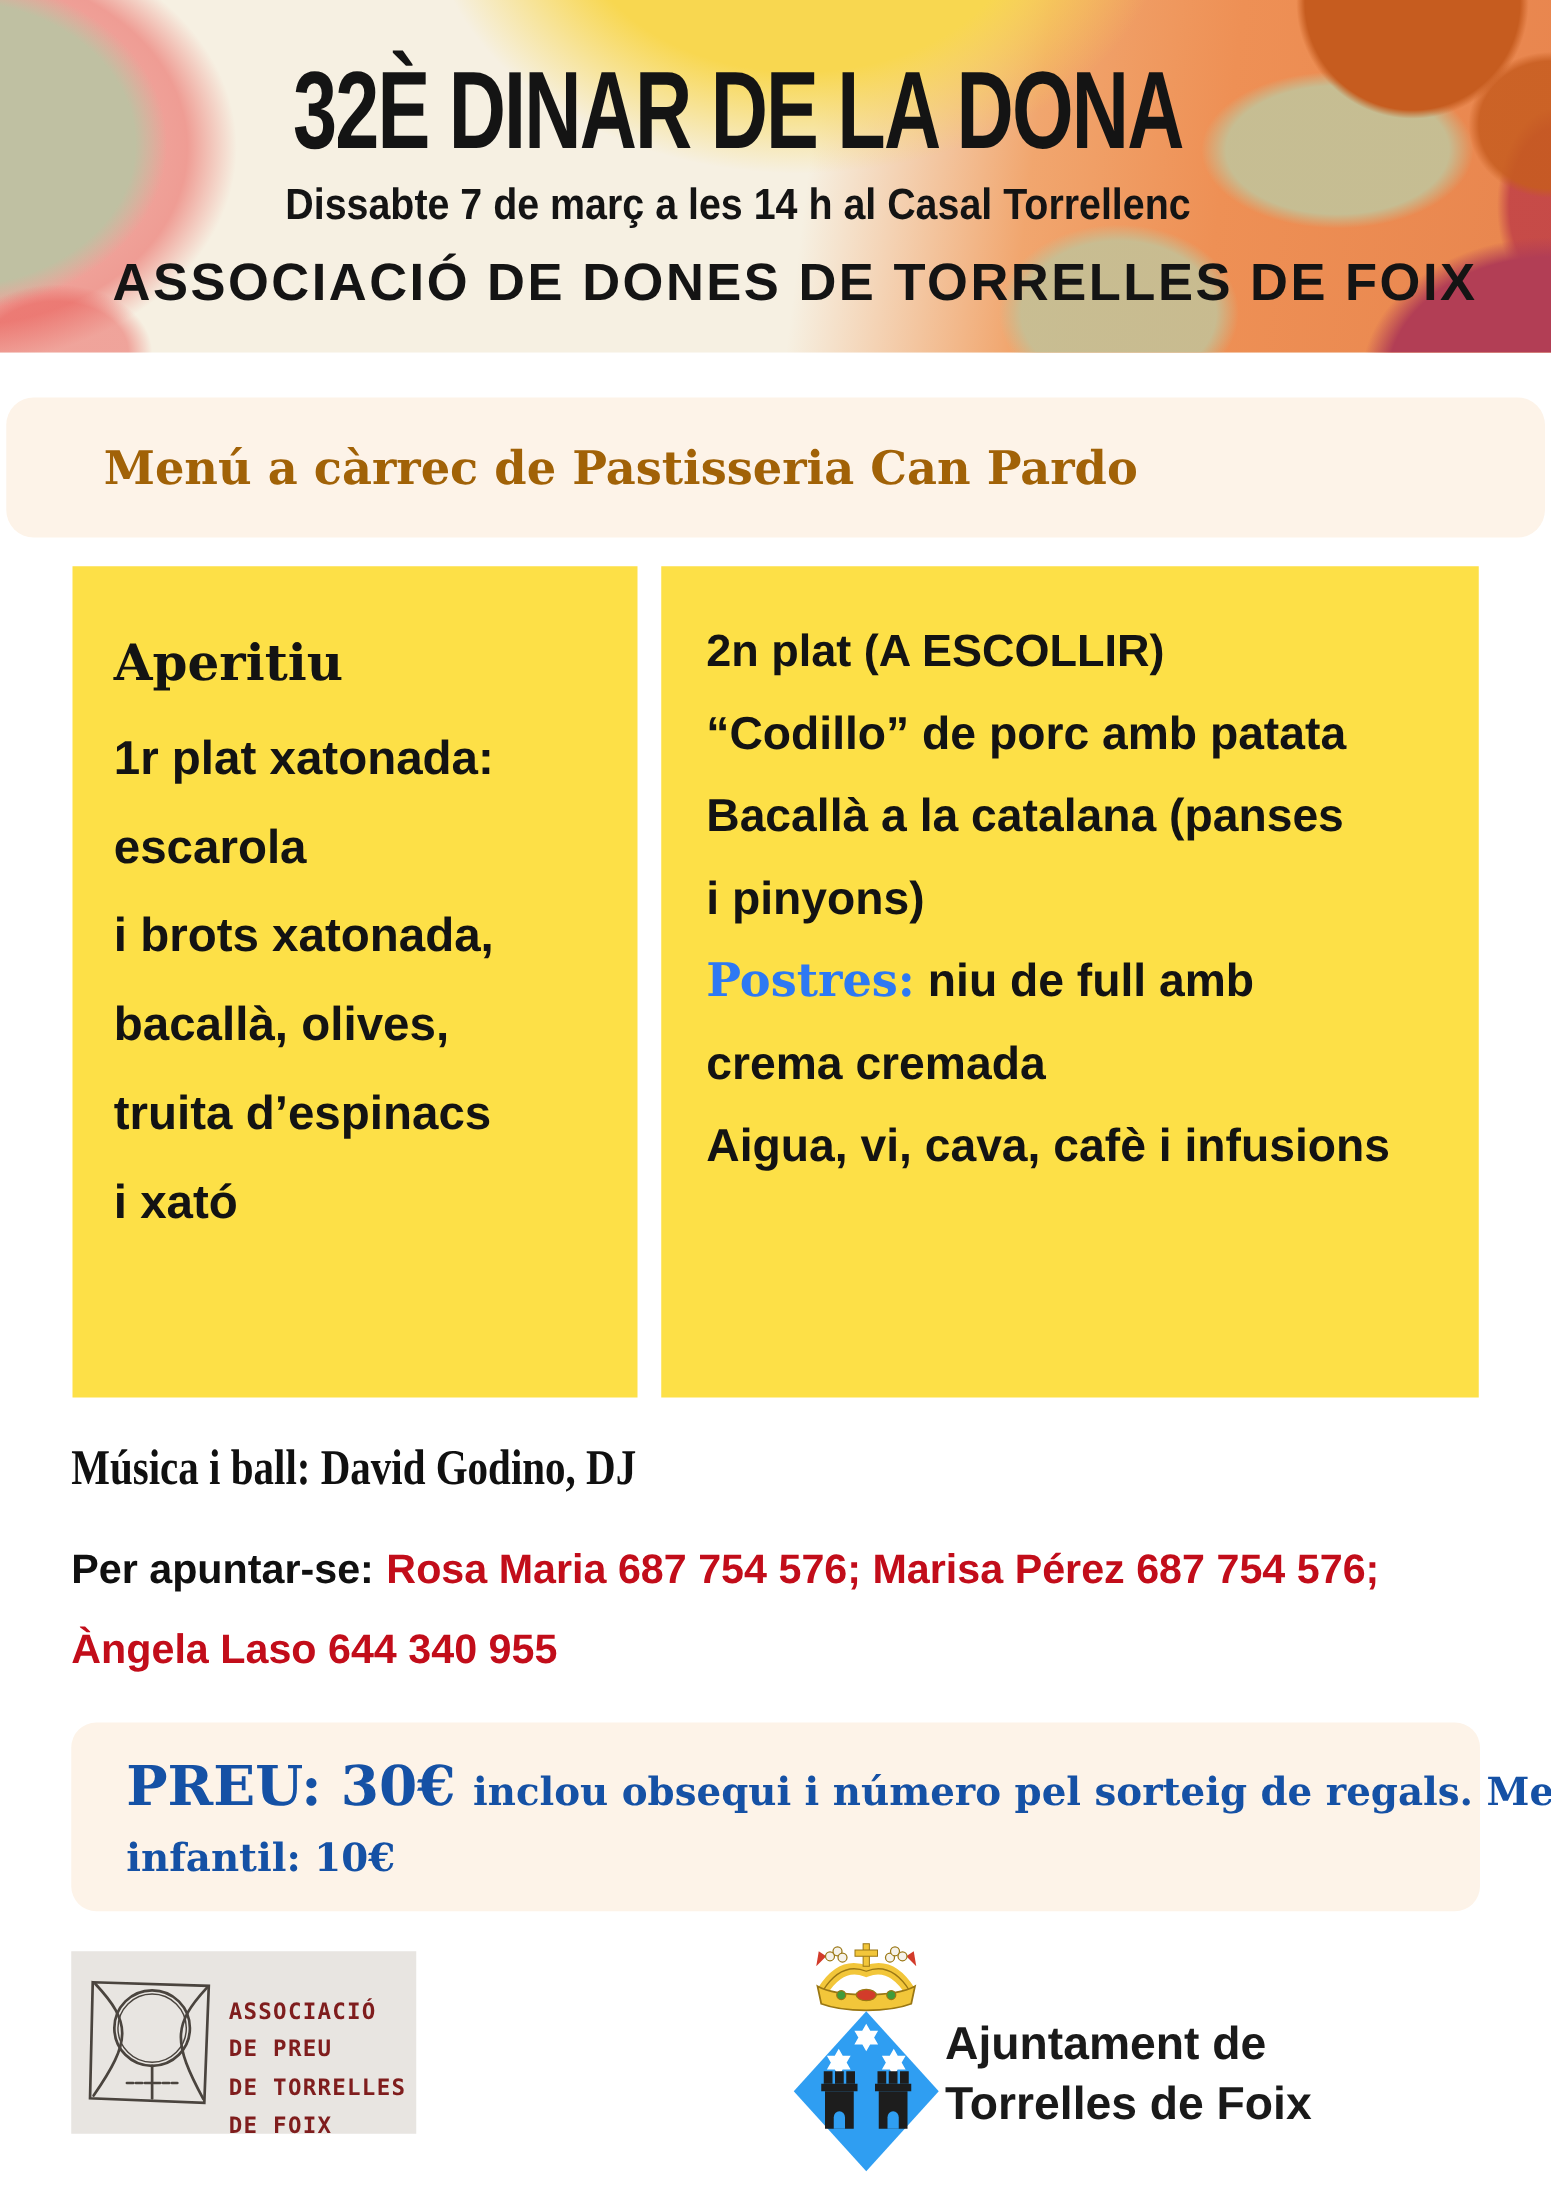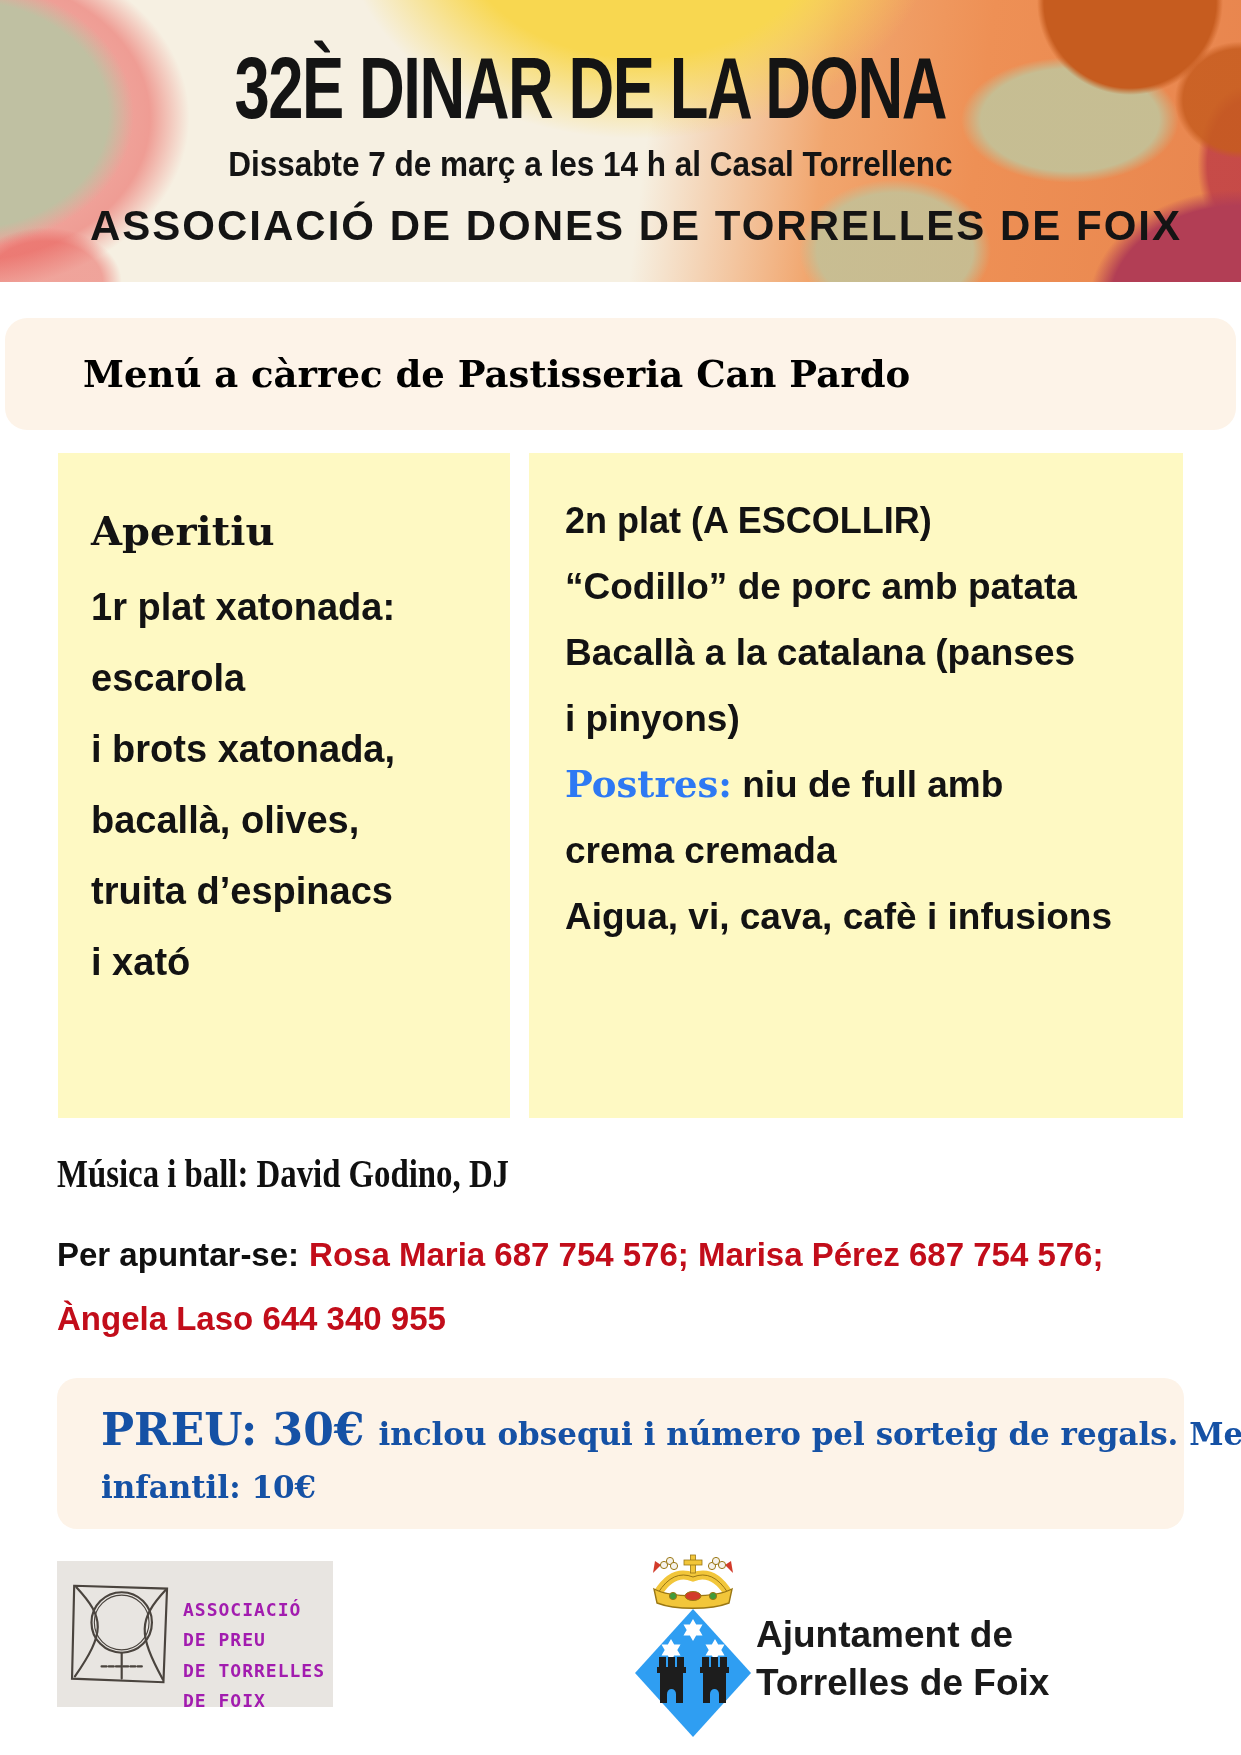--- a/index.html
+++ b/index.html
@@ -38,26 +38,26 @@
   }
   .condense-sm { display:inline-block; transform:scaleX(.9); transform-origin:center; }
   .hero .org {
     margin:18px 0 0; font-weight:700; font-size:42px; letter-spacing:2px; color:#141414; white-space:nowrap;
   }
 
   
   .menu-banner {
     margin:36px 5px 0; height:112px; background:#fdf3e8; border-radius:22px;
     display:flex; align-items:center; padding-left:78px;
-    font-family:"DejaVu Serif", serif; font-weight:700; font-size:37px; color:#000000;
+    font-family:"DejaVu Serif", serif; font-weight:700; font-size:37px; color:#a16207;
   }
 
   
   .menu-boxes { display:flex; gap:19px; margin:23px 58px 0; }
-  .mbox { background:#fef9c3; height:665px; color:#131313; }
+  .mbox { background:#fde047; height:665px; color:#131313; }
   .mbox.left  { width:452px; padding:58px 24px 0 33px; }
   .mbox.right { width:654px; padding:50px 24px 0 36px; }
   .mbox h2.fatserif {
     margin:0; font-family:"DejaVu Serif", serif; font-weight:800; font-size:40px; line-height:1;
   }
   .mbox p { font-weight:700; font-size:38px; line-height:1; margin:33px 0 0; }
   .mbox.left p:first-of-type { margin-top:37px; }
   .mbox.right p { font-size:37px; margin:29px 0 0; }
   .mbox.right p.hdr { margin:0; font-size:36px; }
   .postres-label { font-family:"DejaVu Serif", serif; font-weight:800; color:#2e79f3; }
@@ -83,21 +83,21 @@
   .price-line2 { font-size:31px; margin-top:14px; }
 
   
   .footer { position:relative; height:260px; margin-top:26px; }
   .assoc-logo {
     position:absolute; left:57px; top:6px; width:276px; height:146px;
     background:#e8e5e1; display:flex; align-items:center; gap:8px; padding:8px 8px 8px 10px;
   }
   .assoc-text {
     font-family:"DejaVu Sans Mono", monospace; font-size:18px; font-weight:700;
-    letter-spacing:1px; line-height:1.7; color:#a21caf; white-space:nowrap;margin-top:44px;
+    letter-spacing:1px; line-height:1.7; color:#7f1d1d; white-space:nowrap;margin-top:44px;
   }
   .ajuntament { position:absolute; left:630px; top:-4px; display:flex; gap:0; align-items:center; }
   .aj-text {
     margin-top:26px; font-weight:700; font-size:37px; line-height:1.3; color:#1a1a1a; white-space:nowrap;
   }
 </style>
 </head>
 <body>
 
 <div class="page">

